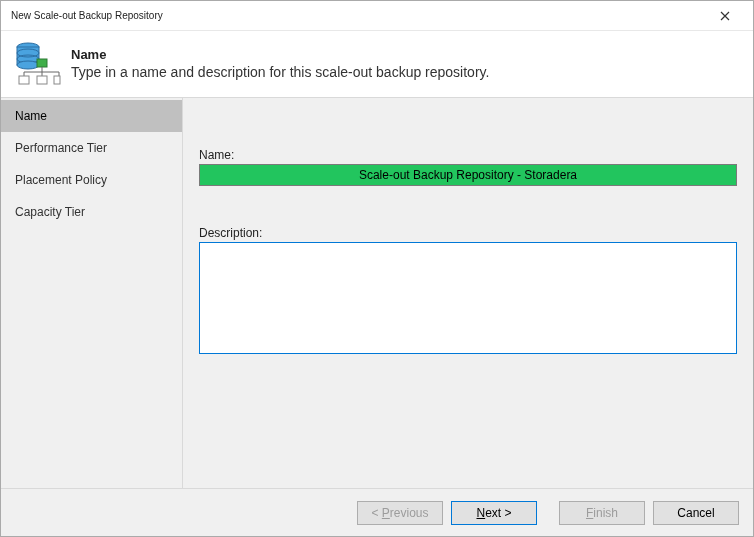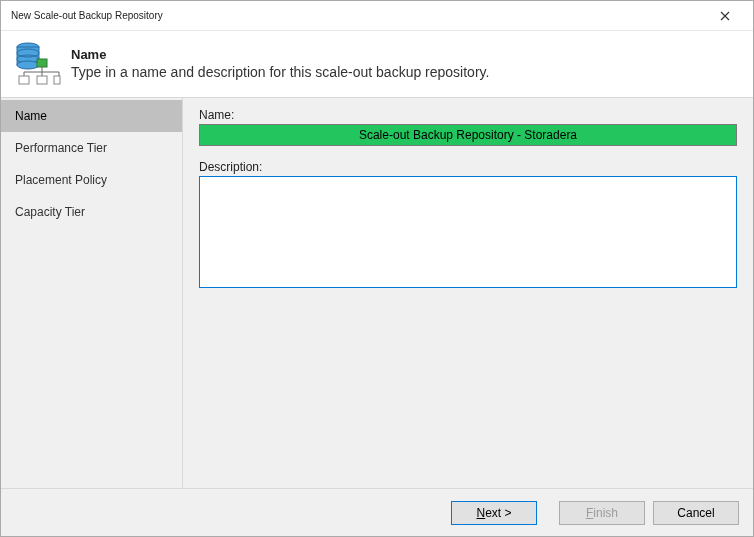--- a/index.html
+++ b/index.html
@@ -72,21 +72,21 @@
   }
   .desc-area {
     width: 100%; height: 112px;
     border: 1px solid #0078d7;
     padding: 4px 6px;
     font: inherit;
     background: #fff;
     resize: none;
     outline: none;
   }
-  .field-block { margin-bottom: 14px; }
+  .field-block { margin-bottom: 14px; margin-top: 40px; }
 
   .footer {
     height: 48px;
     border-top: 1px solid #d9d9d9;
     display: flex; align-items: center; justify-content: flex-end;
     padding: 0 14px;
     gap: 8px;
     background: #f0f0f0;
   }
   .btn {
@@ -171,20 +171,23 @@
         <input type="text" class="text-input" value="Scale-out Backup Repository - Storadera" style="">
       </div>
       <div class="field-block">
         <label class="field-label">Description:</label>
         <textarea class="desc-area" style=""></textarea>
       </div>
     </div>
   </div>
 
   <div class="footer">
+    <button class="btn" disabled="">
+      <span>&lt; </span><span class="ul">P</span><span>revious</span>
+    </button>
     <button class="btn default">
       <span class="ul">N</span><span>ext &gt;</span>
     </button>
     <span class="btn-gap"></span>
     <button class="btn" disabled="">
       <span class="ul">F</span><span>inish</span>
     </button>
     <button class="btn">
       <span>Cancel</span>
     </button>

